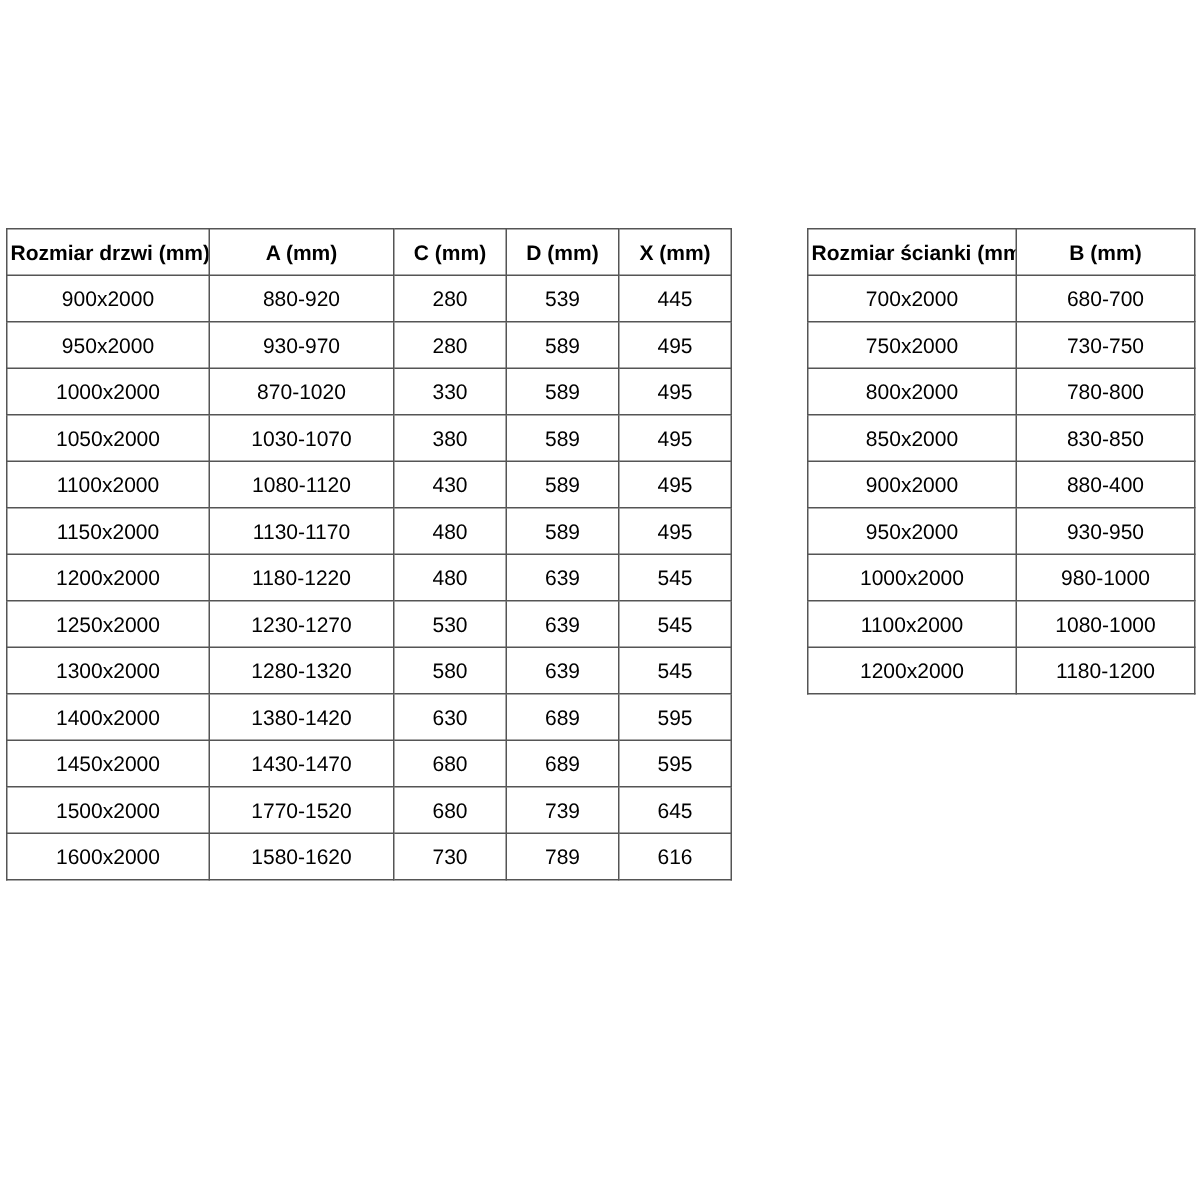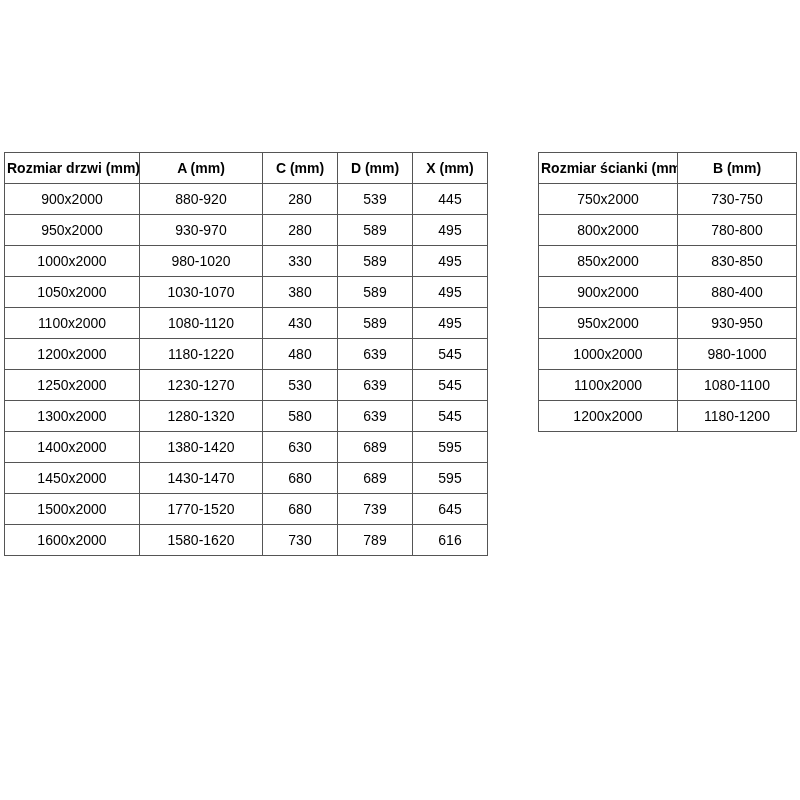--- a/index.html
+++ b/index.html
@@ -82,36 +82,43 @@
         </tr>
         <tr>
           <td>950x2000</td>
           <td>930-970</td>
           <td>280</td>
           <td>589</td>
           <td>495</td>
         </tr>
         <tr>
           <td>1000x2000</td>
-          <td>980-1020</td>
+          <td>870-1020</td>
           <td>330</td>
           <td>589</td>
           <td>495</td>
         </tr>
         <tr>
           <td>1050x2000</td>
           <td>1030-1070</td>
           <td>380</td>
           <td>589</td>
           <td>495</td>
         </tr>
         <tr>
           <td>1100x2000</td>
           <td>1080-1120</td>
           <td>430</td>
+          <td>589</td>
+          <td>495</td>
+        </tr>
+        <tr>
+          <td>1150x2000</td>
+          <td>1130-1170</td>
+          <td>480</td>
           <td>589</td>
           <td>495</td>
         </tr>
         <tr>
           <td>1200x2000</td>
           <td>1180-1220</td>
           <td>480</td>
           <td>639</td>
           <td>545</td>
         </tr>
@@ -166,20 +173,24 @@
       <col style="width:119px">
     </colgroup>
     <thead>
         <tr>
           <th>Rozmiar ścianki (mm)</th>
           <th>B (mm)</th>
         </tr>
       </thead>
     <tbody>
         <tr>
+          <td>700x2000</td>
+          <td>680-700</td>
+        </tr>
+        <tr>
           <td>750x2000</td>
           <td>730-750</td>
         </tr>
         <tr>
           <td>800x2000</td>
           <td>780-800</td>
         </tr>
         <tr>
           <td>850x2000</td>
           <td>830-850</td>
@@ -191,21 +202,21 @@
         <tr>
           <td>950x2000</td>
           <td>930-950</td>
         </tr>
         <tr>
           <td>1000x2000</td>
           <td>980-1000</td>
         </tr>
         <tr>
           <td>1100x2000</td>
-          <td>1080-1100</td>
+          <td>1080-1000</td>
         </tr>
         <tr>
           <td>1200x2000</td>
           <td>1180-1200</td>
         </tr>
       </tbody>
   </table>
 
 </div>
 

